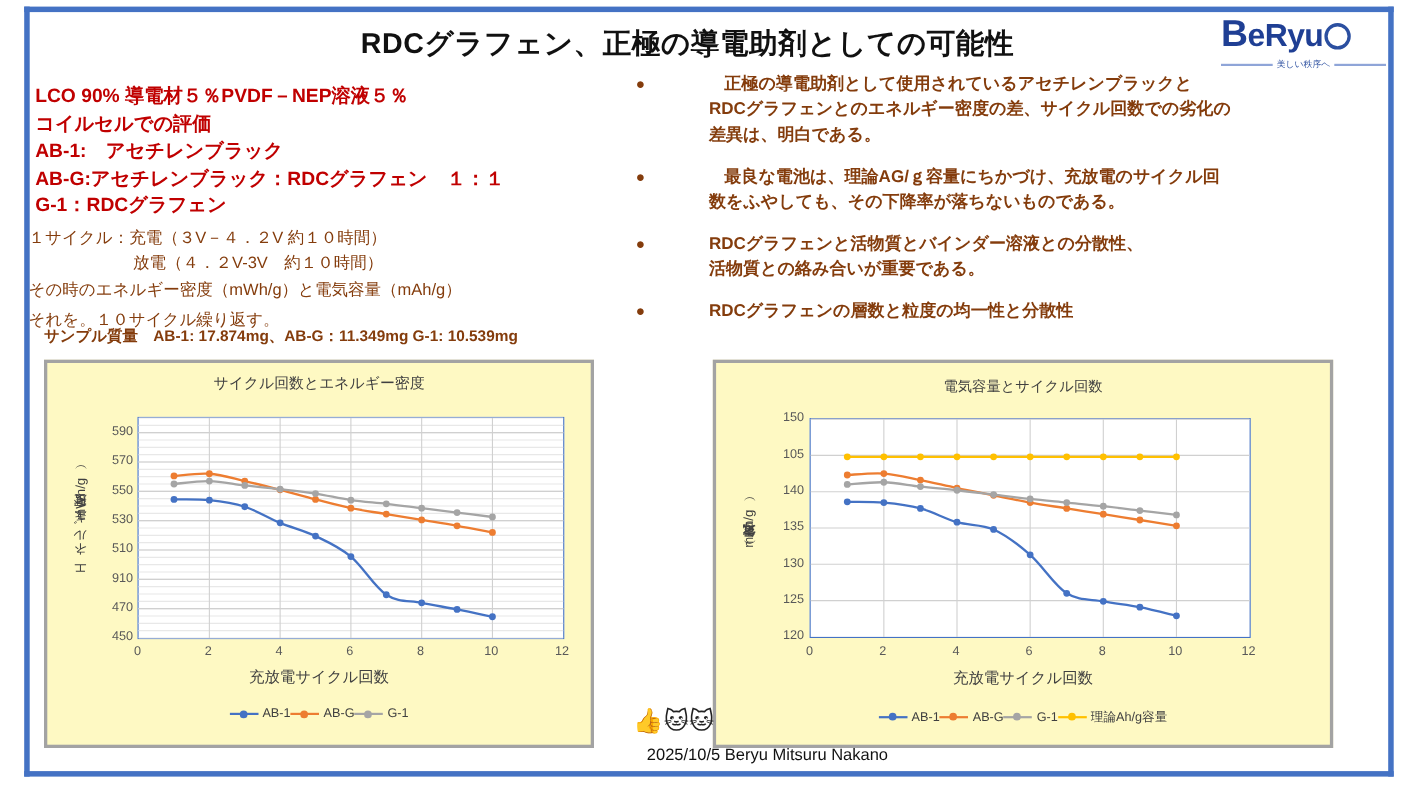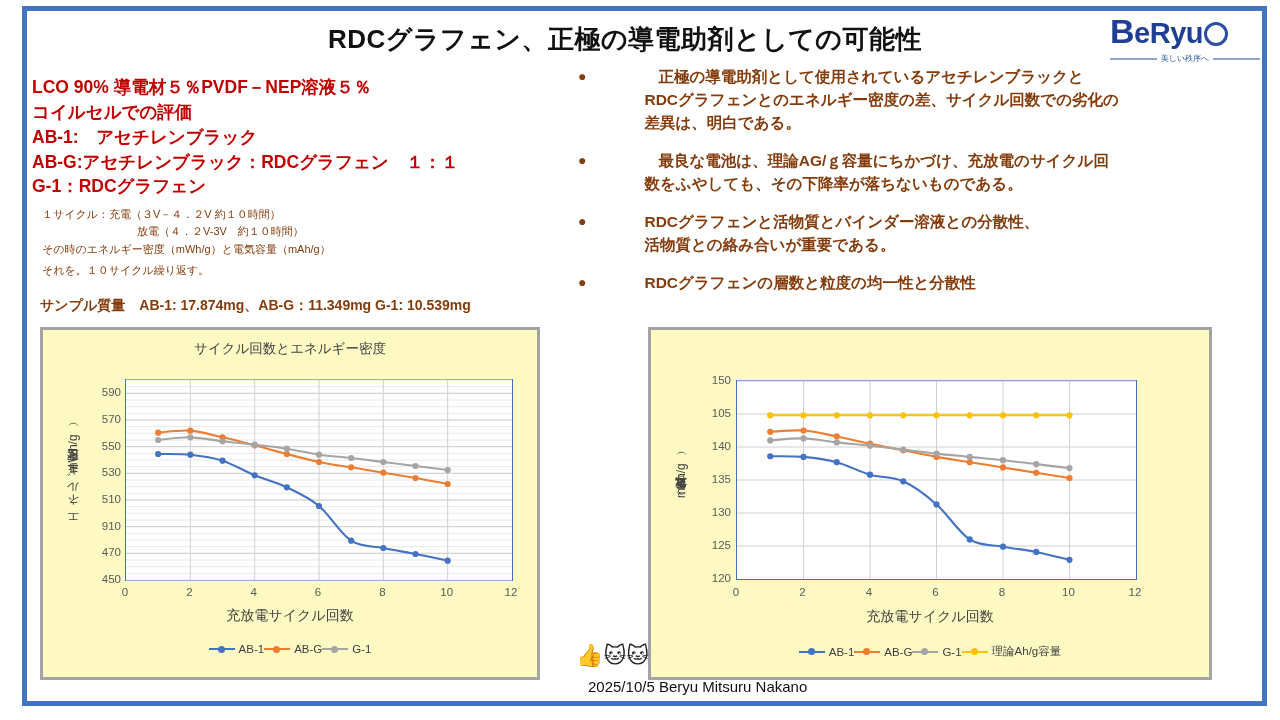--- a/index.html
+++ b/index.html
@@ -35,22 +35,22 @@
 
   
   .red-block{
     position:absolute;left:32px;top:75px;width:520px;
     color:#C00000;font-weight:bold;font-size:17.5px;line-height:1.42;
   }
   .red-block div{white-space:nowrap;}
 
   
   .brown-notes{
-    position:absolute;left:42px;top:206px;width:530px;
-    color:#843C0C;font-size:11px;line-height:1.5;
+    position:absolute;left:26px;top:206px;width:530px;
+    color:#843C0C;font-size:15px;line-height:1.5;
   }
   .brown-notes .indent{padding-left:95px;}
   .brown-notes .row{white-space:nowrap;}
   .sample-mass{
     position:absolute;left:40px;top:297px;width:540px;
     color:#843C0C;font-size:14px;font-weight:bold;white-space:nowrap;
   }
 
   
   .bullets{position:absolute;left:578px;top:66px;width:600px;color:#843C0C;}
@@ -306,20 +306,21 @@
           <span class="legend-swatch">
             <i style="background: rgb(165, 165, 165);"></i>
             <b style="background: rgb(165, 165, 165);"></b>
           </span>
           <span>G-1</span>
         </div>
       </div>
   </div>
 
   <div class="chart-panel" id="chart-right">
+    <div class="chart-title">電気容量とサイクル回数</div>
     <div class="ylabel">電気容量（mAh/g）</div>
     <div class="ytick-col">
         <div class="ytick" style="top: 198px;">120</div>
         <div class="ytick" style="top: 165px;">125</div>
         <div class="ytick" style="top: 132px;">130</div>
         <div class="ytick" style="top: 99px;">135</div>
         <div class="ytick" style="top: 66px;">140</div>
         <div class="ytick" style="top: 33px;">105</div>
         <div class="ytick" style="top: 0px;">150</div>
       </div>

